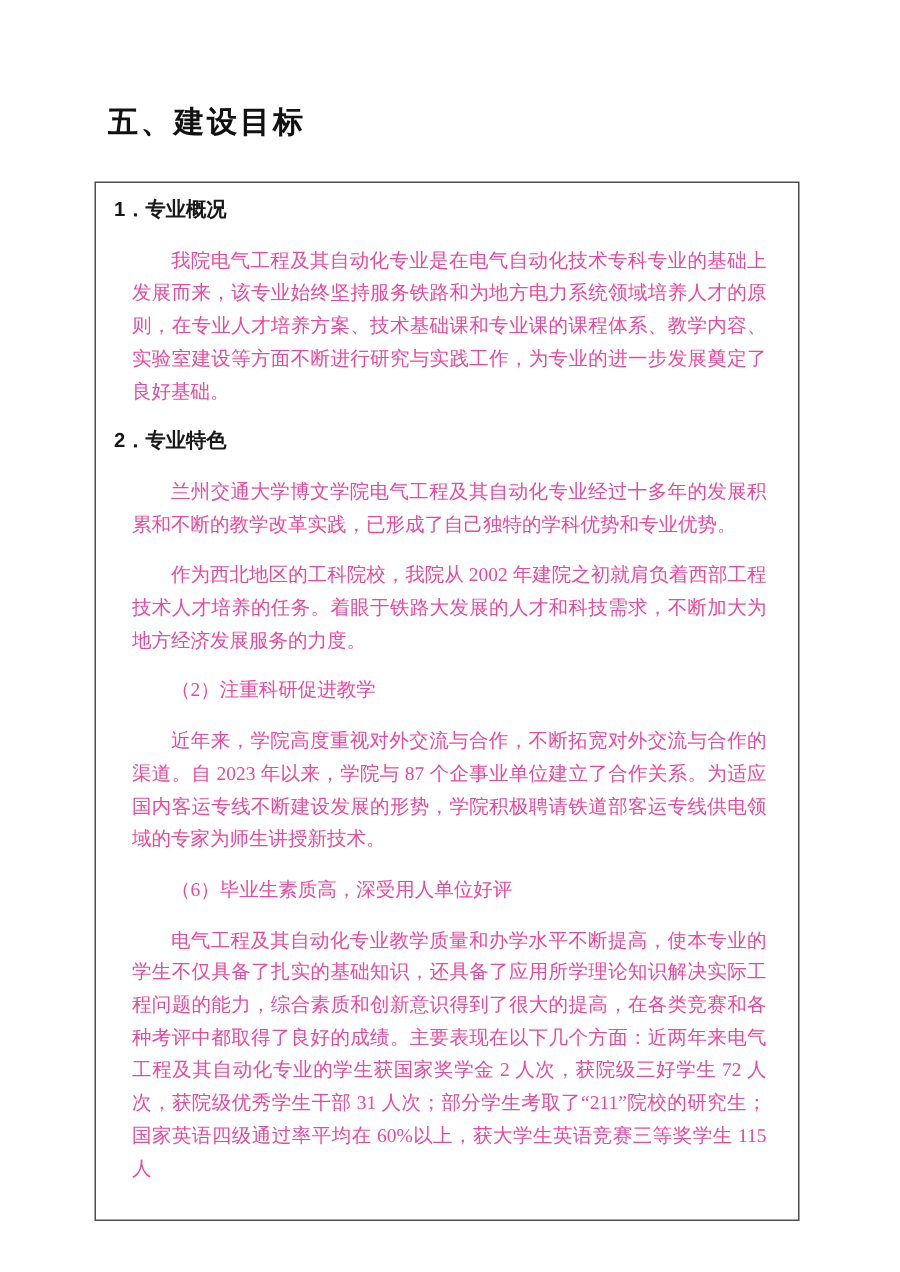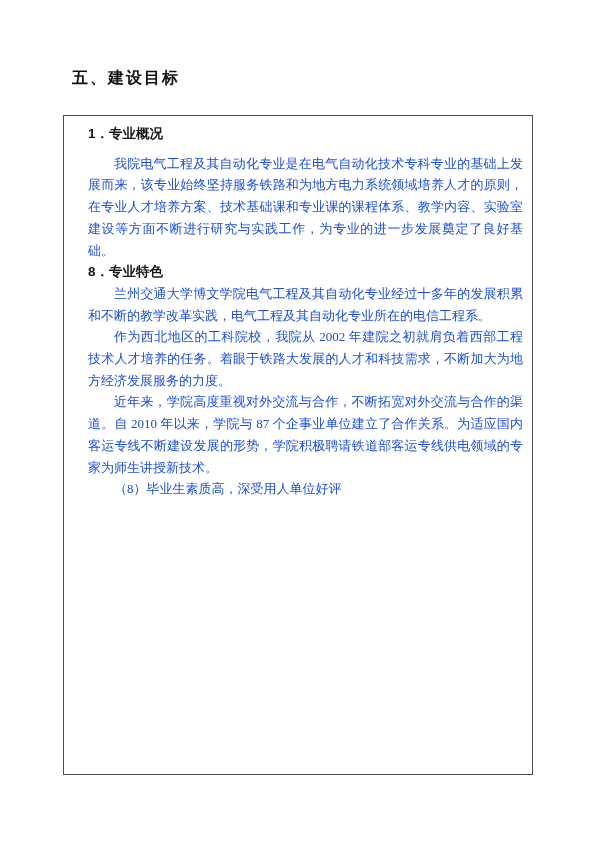--- a/index.html
+++ b/index.html
@@ -15,63 +15,65 @@
     box-sizing: border-box;
     width: 600px;
     height: 848px;
     padding: 68px 64px 0 63px;
     background: #ffffff;
   }
   .doc-title {
     margin: 0 0 26px 9px;
     font-family: "Liberation Sans", "DejaVu Sans", sans-serif;
     font-weight: bold;
-    font-size: 16px;
+    font-size: 20px;
     letter-spacing: 2px;
     color: #111111;
   }
   .content-box {
     box-sizing: border-box;
     width: 470px;
     min-height: 660px;
     border: 1px solid #4d4d4d;
-    padding: 7px 9px 12px 24px;
+    padding: 7px 9px 12px 12px;
     background: #ffffff;
   }
   .sec-heading {
     font-family: "Liberation Sans", "DejaVu Sans", sans-serif;
     font-weight: bold;
     font-size: 13.5px;
     line-height: 21.7px;
     color: #181818;
   }
   .sec-heading.first { margin-bottom: 8px; }
   .para {
-    margin: 0;
+    margin: 12px;
     font-size: 13px;
     line-height: 21.7px;
     text-align: justify;
     text-indent: 2em;
-    color: #1d4ed8;
+    color: #ec4899;
     word-break: break-all;
   }
 </style>
 </head>
 <body>
 
 <div class="page">
 
   <h1 class="doc-title">五、建设目标</h1>
 
   <div class="content-box">
 
     <div class="sec-heading first">1．专业概况</div>
     <p class="para">我院电气工程及其自动化专业是在电气自动化技术专科专业的基础上发展而来，该专业始终坚持服务铁路和为地方电力系统领域培养人才的原则，在专业人才培养方案、技术基础课和专业课的课程体系、教学内容、实验室建设等方面不断进行研究与实践工作，为专业的进一步发展奠定了良好基础。</p>
 
-    <div class="sec-heading">8．专业特色</div>
-    <p class="para">兰州交通大学博文学院电气工程及其自动化专业经过十多年的发展积累和不断的教学改革实践，电气工程及其自动化专业所在的电信工程系。</p>
+    <div class="sec-heading">2．专业特色</div>
+    <p class="para">兰州交通大学博文学院电气工程及其自动化专业经过十多年的发展积累和不断的教学改革实践，已形成了自己独特的学科优势和专业优势。</p>
     <p class="para">作为西北地区的工科院校，我院从 2002 年建院之初就肩负着西部工程技术人才培养的任务。着眼于铁路大发展的人才和科技需求，不断加大为地方经济发展服务的力度。</p>
-    <p class="para">近年来，学院高度重视对外交流与合作，不断拓宽对外交流与合作的渠道。自 2010 年以来，学院与 87 个企事业单位建立了合作关系。为适应国内客运专线不断建设发展的形势，学院积极聘请铁道部客运专线供电领域的专家为师生讲授新技术。</p>
-    <p class="para">（8）毕业生素质高，深受用人单位好评</p>
+    <p class="para">（2）注重科研促进教学</p>
+    <p class="para">近年来，学院高度重视对外交流与合作，不断拓宽对外交流与合作的渠道。自 2023 年以来，学院与 87 个企事业单位建立了合作关系。为适应国内客运专线不断建设发展的形势，学院积极聘请铁道部客运专线供电领域的专家为师生讲授新技术。</p>
+    <p class="para">（6）毕业生素质高，深受用人单位好评</p>
+    <p class="para">电气工程及其自动化专业教学质量和办学水平不断提高，使本专业的学生不仅具备了扎实的基础知识，还具备了应用所学理论知识解决实际工程问题的能力，综合素质和创新意识得到了很大的提高，在各类竞赛和各种考评中都取得了良好的成绩。主要表现在以下几个方面：近两年来电气工程及其自动化专业的学生获国家奖学金 2 人次，获院级三好学生 72 人次，获院级优秀学生干部 31 人次；部分学生考取了“211”院校的研究生；国家英语四级通过率平均在 60%以上，获大学生英语竞赛三等奖学生 115 人</p>
 
   </div>
 
 </div>
 
 </body></html>

